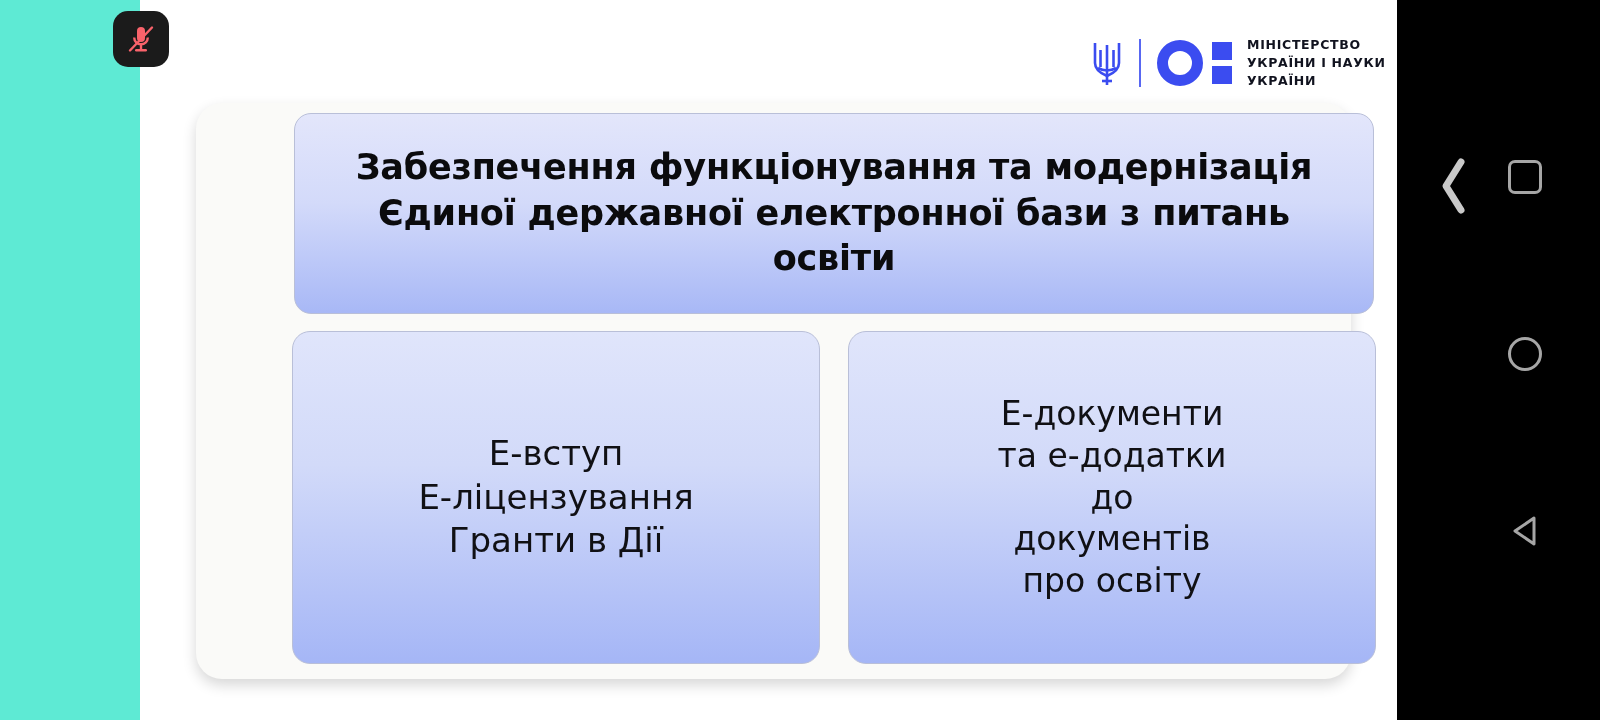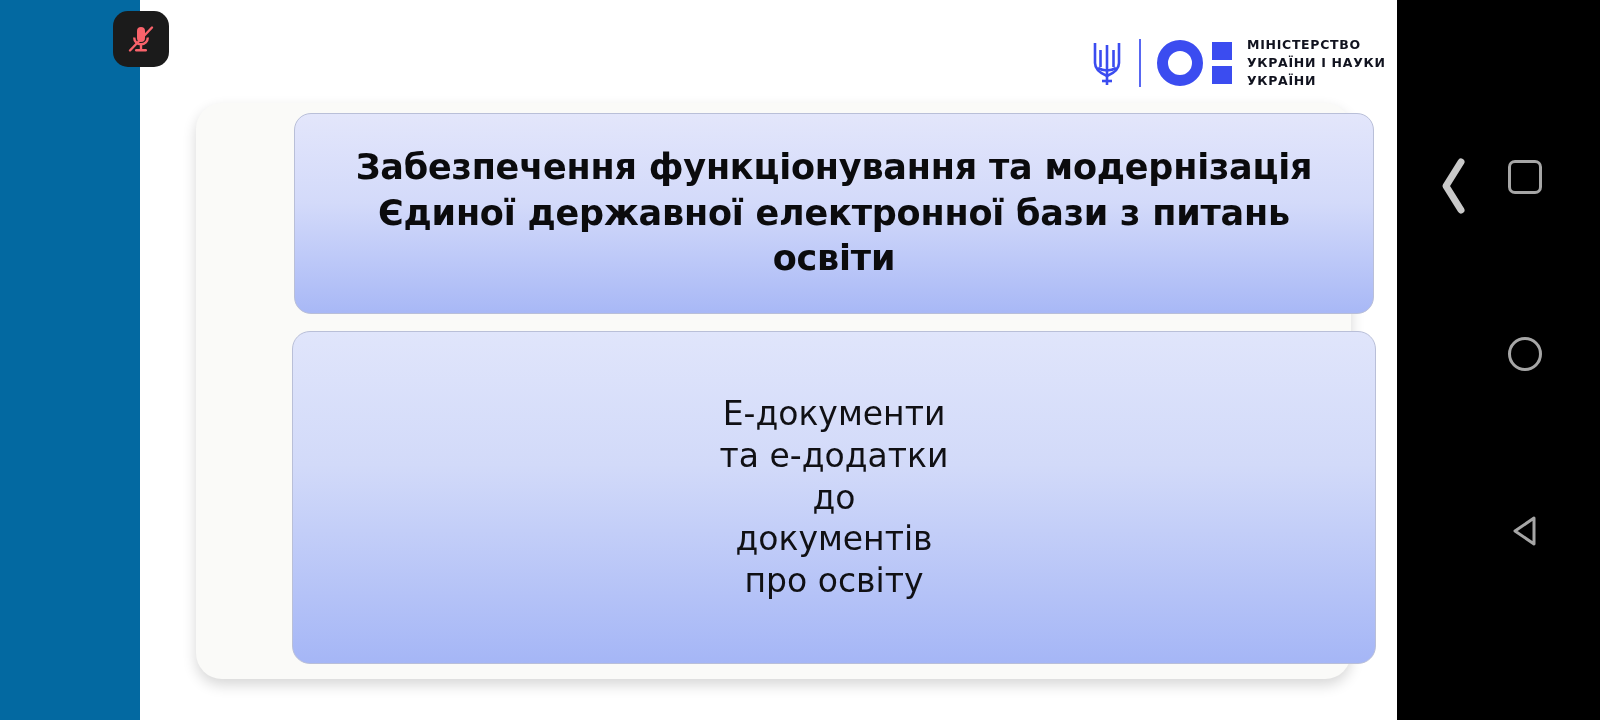--- a/index.html
+++ b/index.html
@@ -9,21 +9,21 @@
     height: 720px;
     overflow: hidden;
     background: #000000;
     font-family: "DejaVu Sans", sans-serif;
   }
 
   #screen {
     position: relative;
     width: 1416px;
     height: 720px;
-    background: #0369a1;
+    background: #5eead4;
   }
 
   
   #stage {
     position: absolute;
     left: 140px;
     top: 0;
     width: 1257px;
     height: 720px;
     background: #ffffff;
@@ -243,20 +243,25 @@
     </div>
 
     <div id="panel">
 
       <div id="title-card">
         <div class="title-text">Забезпечення функціонування та модернізація Єдиної державної електронної бази з питань освіти</div>
       </div>
 
       <div id="cards-row">
 
+        <div class="info-card" id="card-1">
+          <div class="card-lines">Е-вступ
+Е-ліцензування
+Гранти в Дії</div>
+        </div>
 
 
         <div class="info-card" id="card-3">
           <div class="card-lines">Е-документи
 та е-додатки
 до
 документів
 про освіту</div>
         </div>
 

